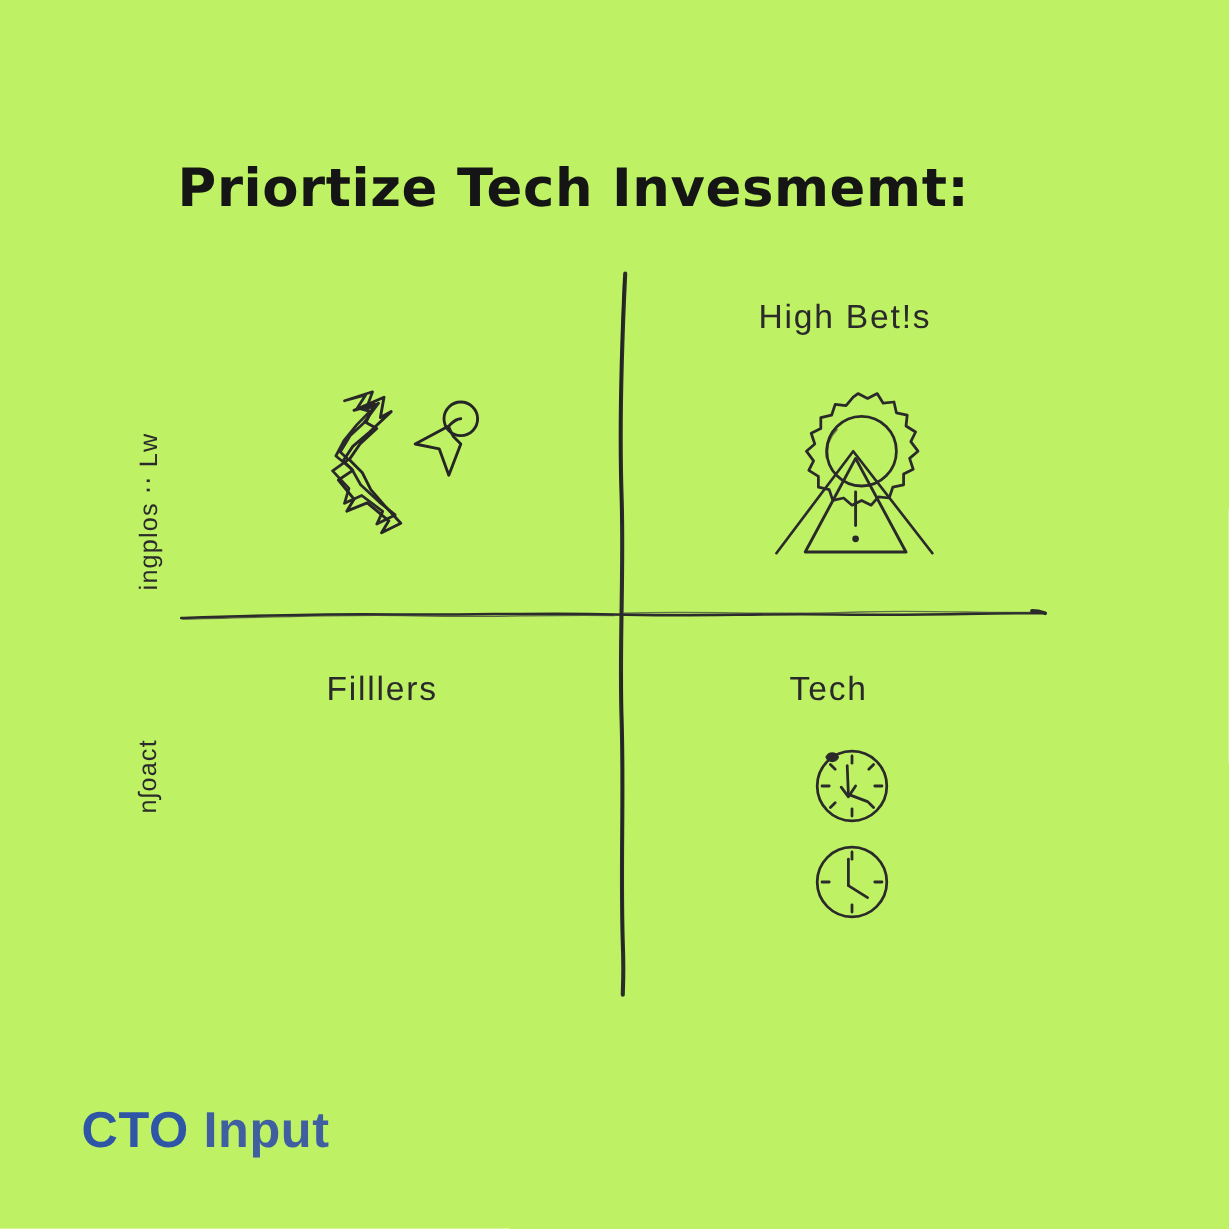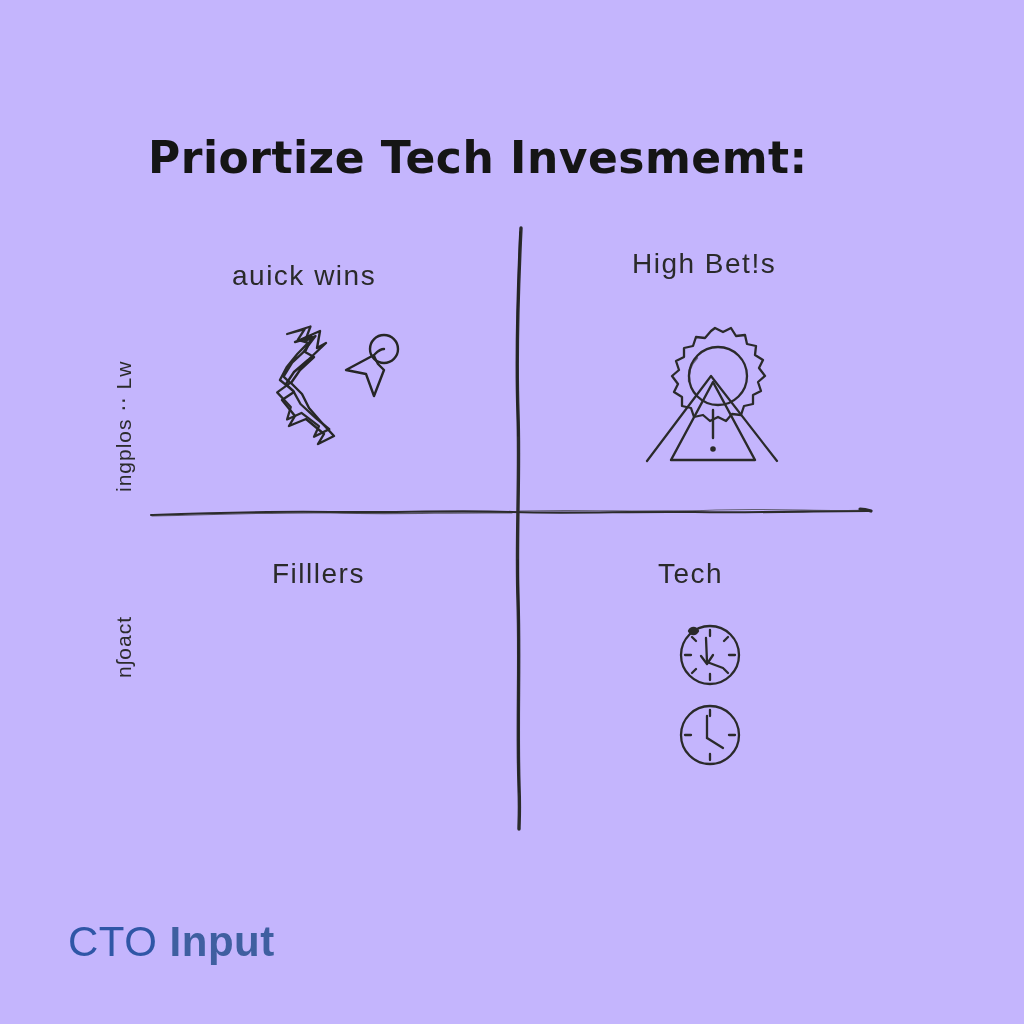--- a/index.html
+++ b/index.html
@@ -9,21 +9,21 @@
     padding: 0;
     background: #ffffff;
   }
   body {
     font-family: "Liberation Sans", sans-serif;
   }
   #canvas {
     position: relative;
     width: 1024px;
     height: 1024px;
-    background: #c4b5fd;
+    background: #bef264;
     overflow: hidden;
   }
 
   
   #title {
     position: absolute;
     left: 148px;
     top: 132px;
     width: 780px;
     font-family: "DejaVu Sans", sans-serif;
@@ -90,21 +90,21 @@
   
   #footer {
     position: absolute;
     left: 68px;
     top: 918px;
     font-family: "Liberation Sans", sans-serif;
     font-size: 42px;
     white-space: nowrap;
   }
   #footer-strong {
-    font-weight: normal;
+    font-weight: bold;
     color: #2f56a6;
     letter-spacing: 0.5px;
   }
   #footer-rest {
     font-weight: bold;
     color: #3f5fa0;
     letter-spacing: 0.5px;
   }
 </style>
 </head>
@@ -128,21 +128,20 @@
       <path d="M521,228 C518,290 516,352 518,414 C520,476 516,538 518,600
                C520,662 517,724 519,786 C520,812 519,822 519,829" fill="none" stroke="#2b2b2b" stroke-width="3.4" stroke-linecap="round"></path>
       <path d="M520,232 C517,300 516,368 518,436" fill="none" stroke="#1f1f1f" stroke-width="1.4" stroke-linecap="round" opacity="0.7"></path>
       <path d="M518,560 C520,636 517,712 519,792" fill="none" stroke="#1f1f1f" stroke-width="1.3" stroke-linecap="round" opacity="0.65"></path>
     </g>
   </svg>
 
   <div class="axis-label" id="axis-label-high">ingplos  ⋅⋅  Lw</div>
   <div class="axis-label" id="axis-label-low">nʃoact</div>
 
-  <div class="quad-label" id="label-quick-wins">auick wins</div>
   <div class="quad-label" id="label-high-bets">High Bet!s</div>
   <div class="quad-label" id="label-fillers">Filllers</div>
   <div class="quad-label" id="label-avoid">Tech</div>
 
   <svg class="icon-group" id="icon-quick-wins" viewBox="0 0 150 135" xmlns="http://www.w3.org/2000/svg">
     <g fill="none" stroke="#2a2a2a" stroke-width="2.3" stroke-linejoin="round" stroke-linecap="round">
       <path d="M38,13 L62,8 L55,22 L66,18 L52,33 L40,42 L30,55 L36,62
                L22,70 L34,86 L29,98 L44,93 L60,108 L54,118 L70,112
                L58,100 L44,84 L38,70 L26,58 L34,46 L46,34 L58,24 L48,20
                L56,10 Z" transform="translate(-8,-2) rotate(-6 45 60)"></path>

